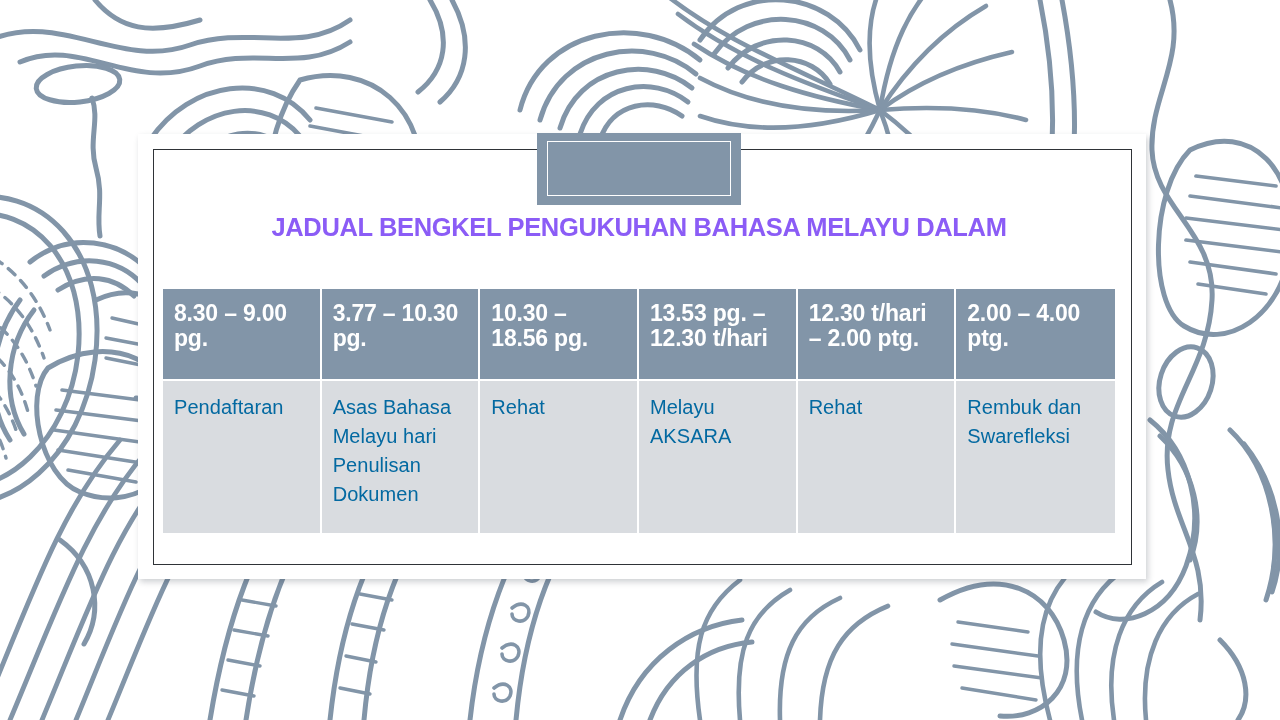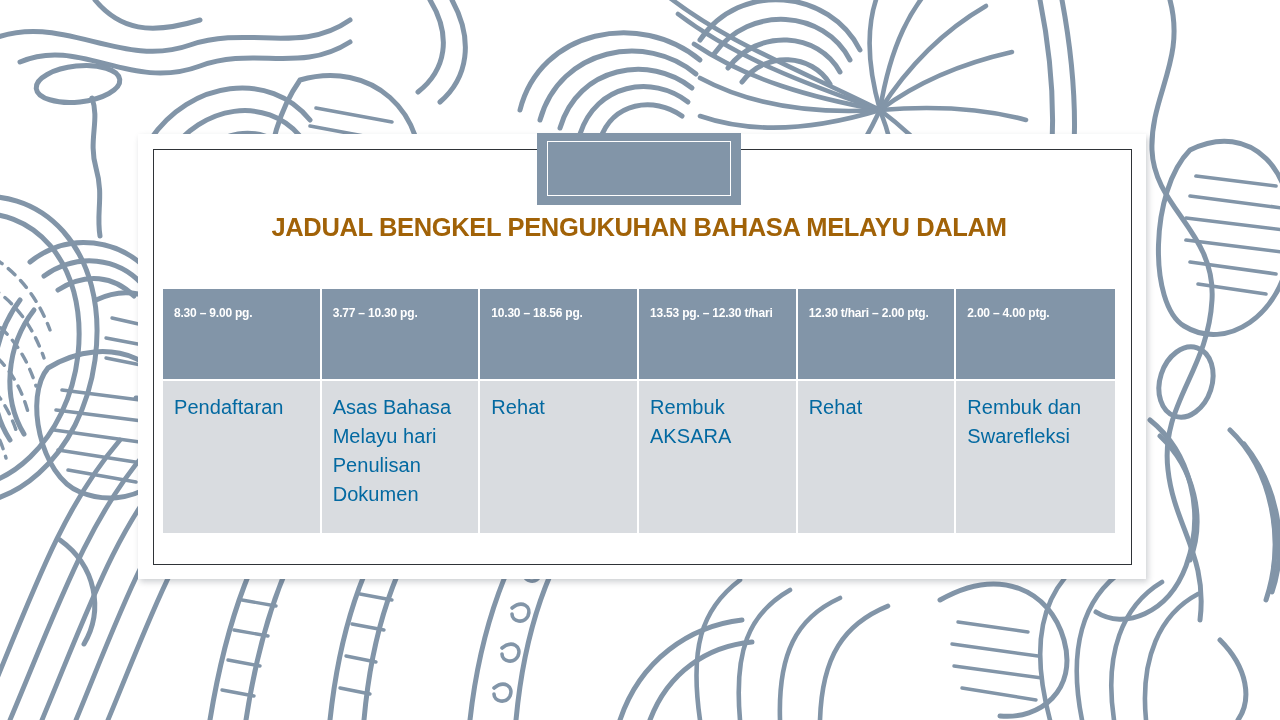--- a/index.html
+++ b/index.html
@@ -78,21 +78,21 @@
     top: 212px;
     width: 952px;
     text-align: center;
     z-index: 4;
   }
   .title-line {
     display: block;
     font-family: "Liberation Sans", sans-serif;
     font-size: 25.5px;
     font-weight: bold;
-    color: #a16207;
+    color: #8b5cf6;
     letter-spacing: -0.35px;
     line-height: 31px;
     white-space: nowrap;
   }
 
   
   #schedule-table {
     position: absolute;
     left: 163px;
     top: 289px;
@@ -106,21 +106,21 @@
   #schedule-table td {
     width: 158.6px;
     vertical-align: top;
     text-align: left;
     padding: 12px 11px 10px 11px;
     box-sizing: border-box;
   }
   #schedule-table thead th {
     background: #8295a8;
     color: #ffffff;
-    font-size: 12px;
+    font-size: 23px;
     font-weight: bold;
     line-height: 25px;
     letter-spacing: -0.2px;
     height: 92px;
     border-right: 2px solid #ffffff;
     border-bottom: 2px solid #ffffff;
   }
   #schedule-table thead th:last-child { border-right: none; }
   #schedule-table tbody td {
     background: #d9dce0;
@@ -351,21 +351,21 @@
         <td>
             <span class="cell-text">Pendaftaran</span>
           </td>
         <td>
             <span class="cell-text">Asas Bahasa Melayu hari Penulisan Dokumen</span>
           </td>
         <td>
             <span class="cell-text">Rehat</span>
           </td>
         <td>
-            <span class="cell-text">Rembuk AKSARA</span>
+            <span class="cell-text">Melayu AKSARA</span>
           </td>
         <td>
             <span class="cell-text">Rehat</span>
           </td>
         <td>
             <span class="cell-text">Rembuk dan Swarefleksi</span>
           </td>
       </tr>
     </tbody>
   </table>

